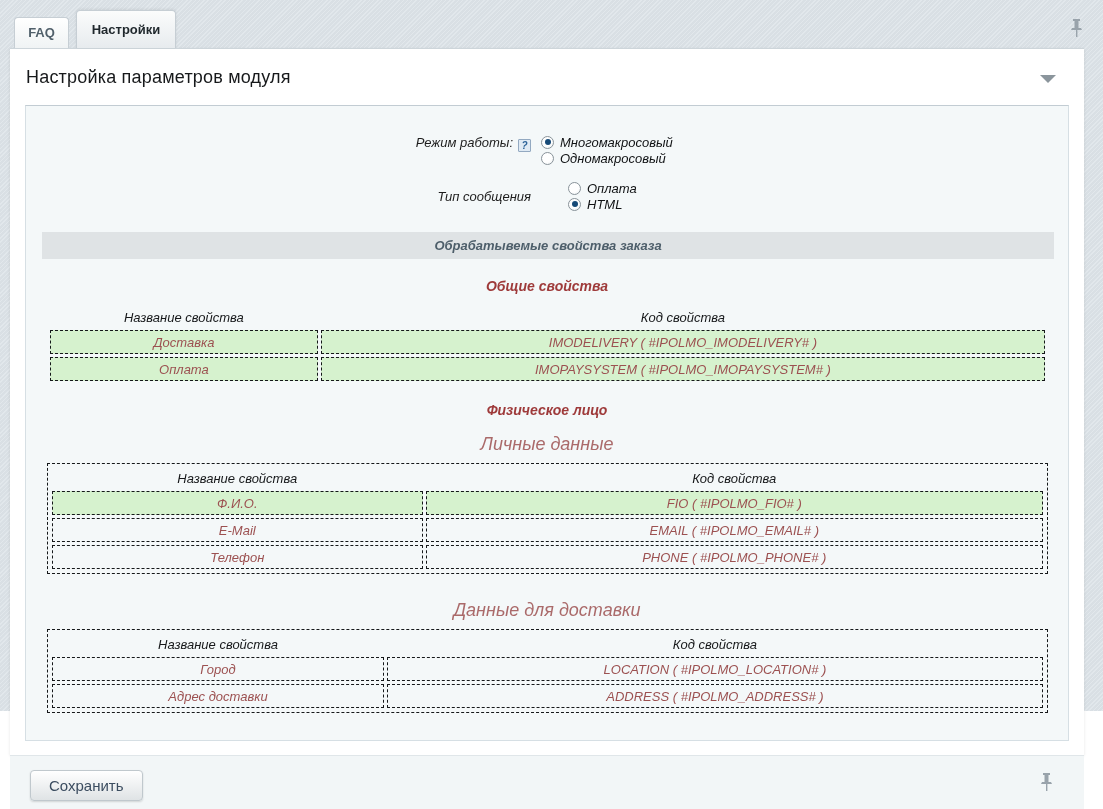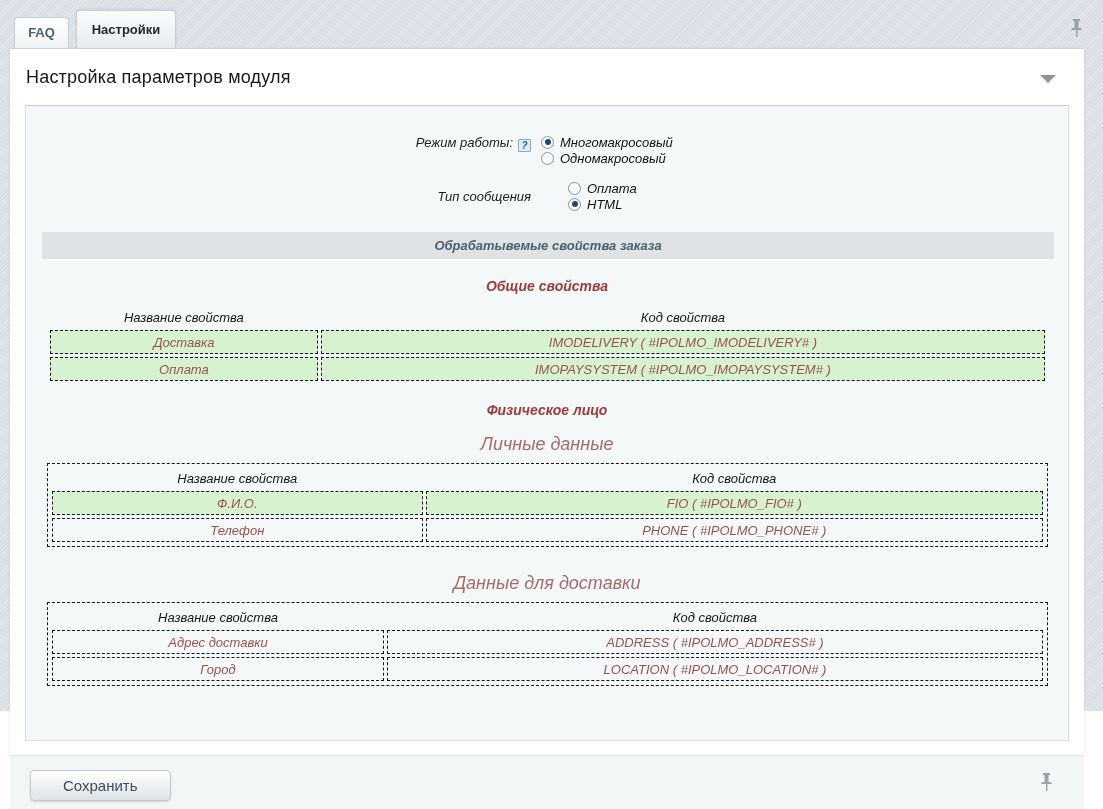--- a/index.html
+++ b/index.html
@@ -97,21 +97,21 @@
   .t-personal col.c-name { width:37.5%; }
   .t-delivery col.c-name { width:33.6%; }
   .mt26 { margin-top:26px; }
 
   
   #footer {
     position:absolute; left:10px; top:755px; width:1074px; height:54px;
     background:#f2f6f7; border-top:1px solid #e0e6e9; z-index:2;
   }
   #save-btn {
-    position:absolute; left:20px; top:14px; height:31px; padding:0 32px;
+    position:absolute; left:20px; top:14px; height:31px; padding:0 18px;
     background:linear-gradient(#ffffff,#dfe3e5); border:1px solid #c0c8cd;
     border-radius:4px; font-family:inherit; font-size:15px; color:#3c4d60;
     box-shadow:0 1px 2px rgba(0,0,0,.14); cursor:pointer;
   }
 
   .pin { position:absolute; cursor:pointer; z-index:4; }
   #pin-top { right:20px; top:19px; }
   #pin-bottom { right:31px; top:17px; }
 </style>
 </head>
@@ -207,46 +207,50 @@
           <tbody>
               <tr>
             <td class="hcell">Название свойства</td>
             <td class="hcell">Код свойства</td>
           </tr>
           <tr class="rowline on">
             <td class="cell">Ф.И.О.</td>
             <td class="cell">FIO ( #IPOLMO_FIO# )</td>
           </tr>
           <tr class="rowline">
+            <td class="cell">E-Mail</td>
+            <td class="cell">EMAIL ( #IPOLMO_EMAIL# )</td>
+          </tr>
+          <tr class="rowline">
             <td class="cell">Телефон</td>
             <td class="cell">PHONE ( #IPOLMO_PHONE# )</td>
           </tr>
         </tbody>
           </table>
       </div>
 
       <div class="subtitle mt26">Данные для доставки</div>
       <div class="dashbox">
         <table class="proptable t-delivery">
           <colgroup>
               <col class="c-name">
               <col class="c-code">
             </colgroup>
           <tbody>
               <tr>
             <td class="hcell">Название свойства</td>
             <td class="hcell">Код свойства</td>
           </tr>
           <tr class="rowline">
+            <td class="cell">Город</td>
+            <td class="cell">LOCATION ( #IPOLMO_LOCATION# )</td>
+          </tr>
+          <tr class="rowline">
             <td class="cell">Адрес доставки</td>
             <td class="cell">ADDRESS ( #IPOLMO_ADDRESS# )</td>
-          </tr>
-          <tr class="rowline">
-            <td class="cell">Город</td>
-            <td class="cell">LOCATION ( #IPOLMO_LOCATION# )</td>
           </tr>
         </tbody>
           </table>
       </div>
 
     </div>
   </div>
 
   <div id="footer">
     <button id="save-btn">Сохранить</button>

